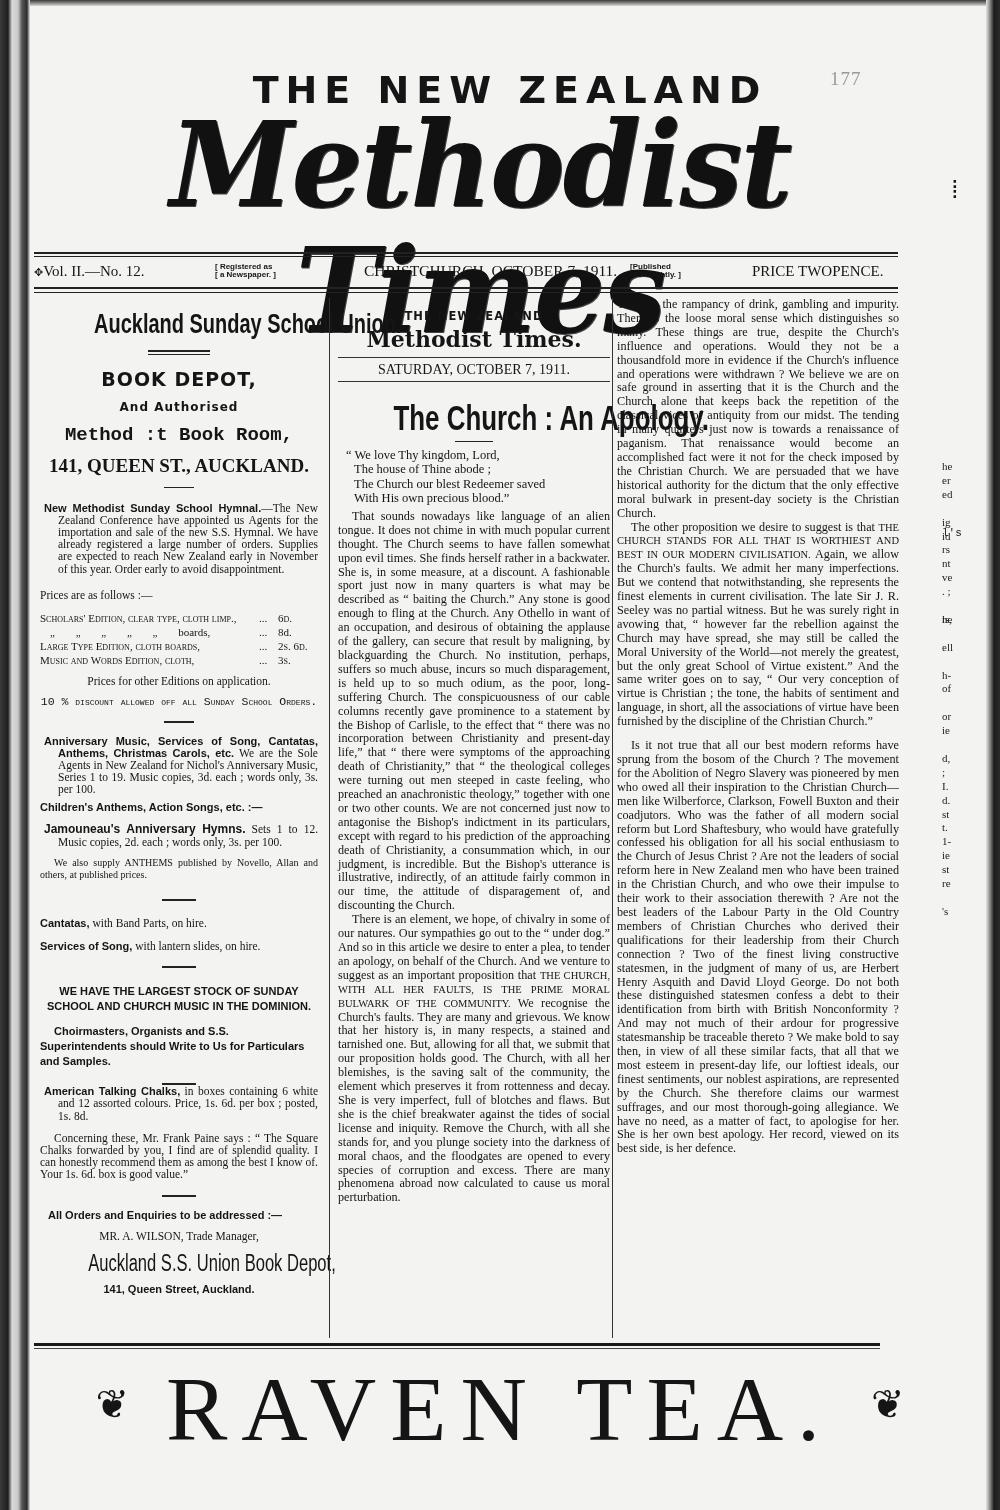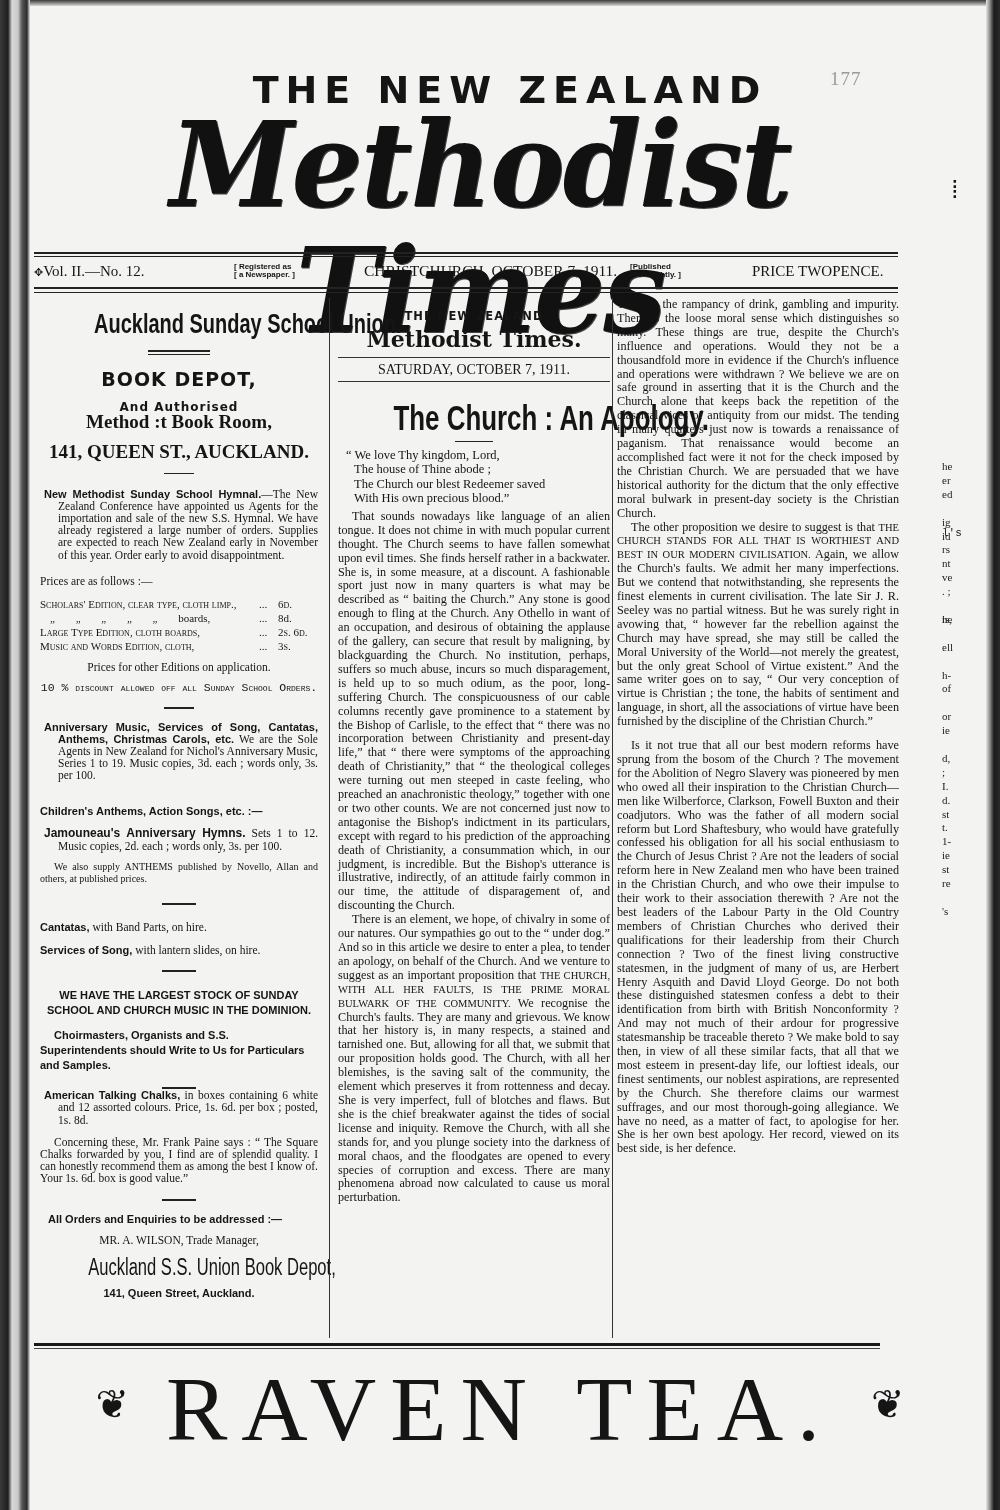--- a/index.html
+++ b/index.html
@@ -97,37 +97,37 @@
 <div class="masthead-title">Methodist Times</div>
 <div class="masthead-dots">:<br>:</div>
 
 <div class="rule" style="left:34px;top:252px;width:864px;height:2px;"></div>
 <div class="rule" style="left:34px;top:256px;width:864px;height:1px;"></div>
 
 <div class="dateline">
   <span style="left:0;">
     <span style="position:static;font-size:11px;">✥</span><span style="position:static;">Vol. II.—No. 12.</span>
   </span>
-  <span class="small" style="left:200px;">[ <span style="position:static">Registered as</span><br>[ <span style="position:static">a Newspaper.</span> ]</span>
+  <span class="small" style="left:181px;">[ <span style="position:static">Registered as</span><br>[ <span style="position:static">a Newspaper.</span> ]</span>
   <span style="left:330px;font-size:15.5px;">CHRISTCHURCH, OCTOBER 7, 1911.</span>
   <span class="small" style="left:596px;">[<span style="position:static">Published</span><br>[<span style="position:static">Fortnightly.</span> ]</span>
   <span style="left:718px;">PRICE TWOPENCE.</span>
 </div>
 
 <div class="rule" style="left:34px;top:287px;width:864px;height:2px;"></div>
 <div class="rule" style="left:34px;top:292px;width:864px;height:1px;"></div>
 
 <div class="col col-left">
   <div class="center" style="margin-top:10px;font-size:27px;line-height:32px;">
     <span class="condensed" style="transform:scaleX(0.74);">Auckland Sunday School Union.</span>
   </div>
   <div class="dbl-rule" style="margin-top:10px;"></div>
   <div class="center" style="margin-top:18px;font-family:'DejaVu Sans',sans-serif;font-weight:bold;font-size:19px;letter-spacing:1px;">BOOK DEPOT,</div>
   <div class="center" style="margin-top:14px;font-family:'DejaVu Sans',sans-serif;font-weight:bold;font-size:12px;letter-spacing:1px;">And Authorised</div>
-  <div class="center" style="font-family:Liberation Serif, serif;font-weight:bold;font-size:19px;white-space:nowrap;">Method :t Book Room,</div>
+  <div class="center" style="margin-top:14px;font-family:Liberation Mono, monospace;font-weight:bold;font-size:19px;white-space:nowrap;">Method :t Book Room,</div>
   <div class="center" style="margin-top:16px;font-size:19px;font-weight:bold;">141, QUEEN ST., AUCKLAND.</div>
   <div class="short-rule" style="margin-top:14px;width:30px;height:1px;"></div>
 
   <p class="hang" style="margin-top:14px;font-size:11.5px;line-height:12.2px;"><span class="sans-b" style="font-size:11px;">New Methodist Sunday School Hymnal.</span><span>—The New Zealand Conference have appointed us Agents for the importation and sale of the new S.S. Hymnal. We have already registered a large number of orders. Supplies are expected to reach New Zealand early in November of this year. Order early to avoid disappointment.</span></p>
 
   <p style="margin-top:14px;font-size:11.5px;">Prices are as follows :—</p>
   <div style="margin-top:8px;font-size:11px;line-height:14px;">
     <div class="price-row sc">
         <span class="lbl">Scholars' Edition, clear type, cloth limp.,</span>
         <span class="dots">...</span>
@@ -147,21 +147,21 @@
         <span class="lbl">Music and Words Edition, cloth,</span>
         <span class="dots">...</span>
         <span class="amt">3s.</span>
       </div>
   </div>
   <p class="center" style="margin-top:8px;font-size:11.5px;">Prices for other Editions on application.</p>
   <p class="center sc" style="margin-top:6px;font-size:11.5px;font-family:Liberation Mono, monospace;">10 % discount allowed off all Sunday School Orders.</p>
   <div class="short-rule" style="margin-top:12px;width:30px;height:2px;"></div>
 
   <p class="hang" style="margin-top:12px;font-size:11.5px;line-height:12.2px;"><span class="sans-b" style="font-size:11px;">Anniversary Music, Services of Song, Cantatas, Anthems, Christmas Carols, etc.</span><span> We are the Sole Agents in New Zealand for Nichol's Anniversary Music, Series 1 to 19. Music copies, 3d. each ; words only, 3s. per 100.</span></p>
-  <p style="margin-top:23px;font-size:11px;" class="sans-b">Children's Anthems, Action Songs, etc. :—</p>
+  <p style="margin-top:5px;font-size:11px;" class="sans-b">Children's Anthems, Action Songs, etc. :—</p>
   <p class="hang" style="margin-top:9px;font-size:11.5px;line-height:12.2px;"><span class="sans-b" style="font-size:12px;">Jamouneau's Anniversary Hymns.</span><span> Sets 1 to 12. Music copies, 2d. each ; words only, 3s. per 100.</span></p>
   <p class="indent" style="margin-top:9px;font-size:10px;line-height:12.2px;">We also supply ANTHEMS published by Novello, Allan and others, at published prices.</p>
   <div class="short-rule" style="margin-top:18px;width:34px;height:2px;"></div>
   <p style="margin-top:16px;font-size:11.5px;"><span class="sans-b" style="font-size:11px;">Cantatas,</span><span> with Band Parts, on hire.</span></p>
   <p style="margin-top:9px;font-size:11.5px;"><span class="sans-b" style="font-size:11px;">Services of Song,</span><span> with lantern slides, on hire.</span></p>
   <div class="short-rule" style="margin-top:12px;width:34px;height:2px;"></div>
 
   <p class="center sans-b" style="margin-top:16px;font-size:11px;line-height:15px;">WE HAVE THE LARGEST STOCK OF SUNDAY SCHOOL AND CHURCH MUSIC IN THE DOMINION.</p>
   <p class="sans-b indent" style="margin-top:10px;font-size:11px;line-height:15px;text-align:left;">Choirmasters, Organists and S.S. Superintendents should Write to Us for Particulars and Samples.</p>
   <div class="short-rule" style="margin-top:14px;width:34px;height:2px;"></div>

